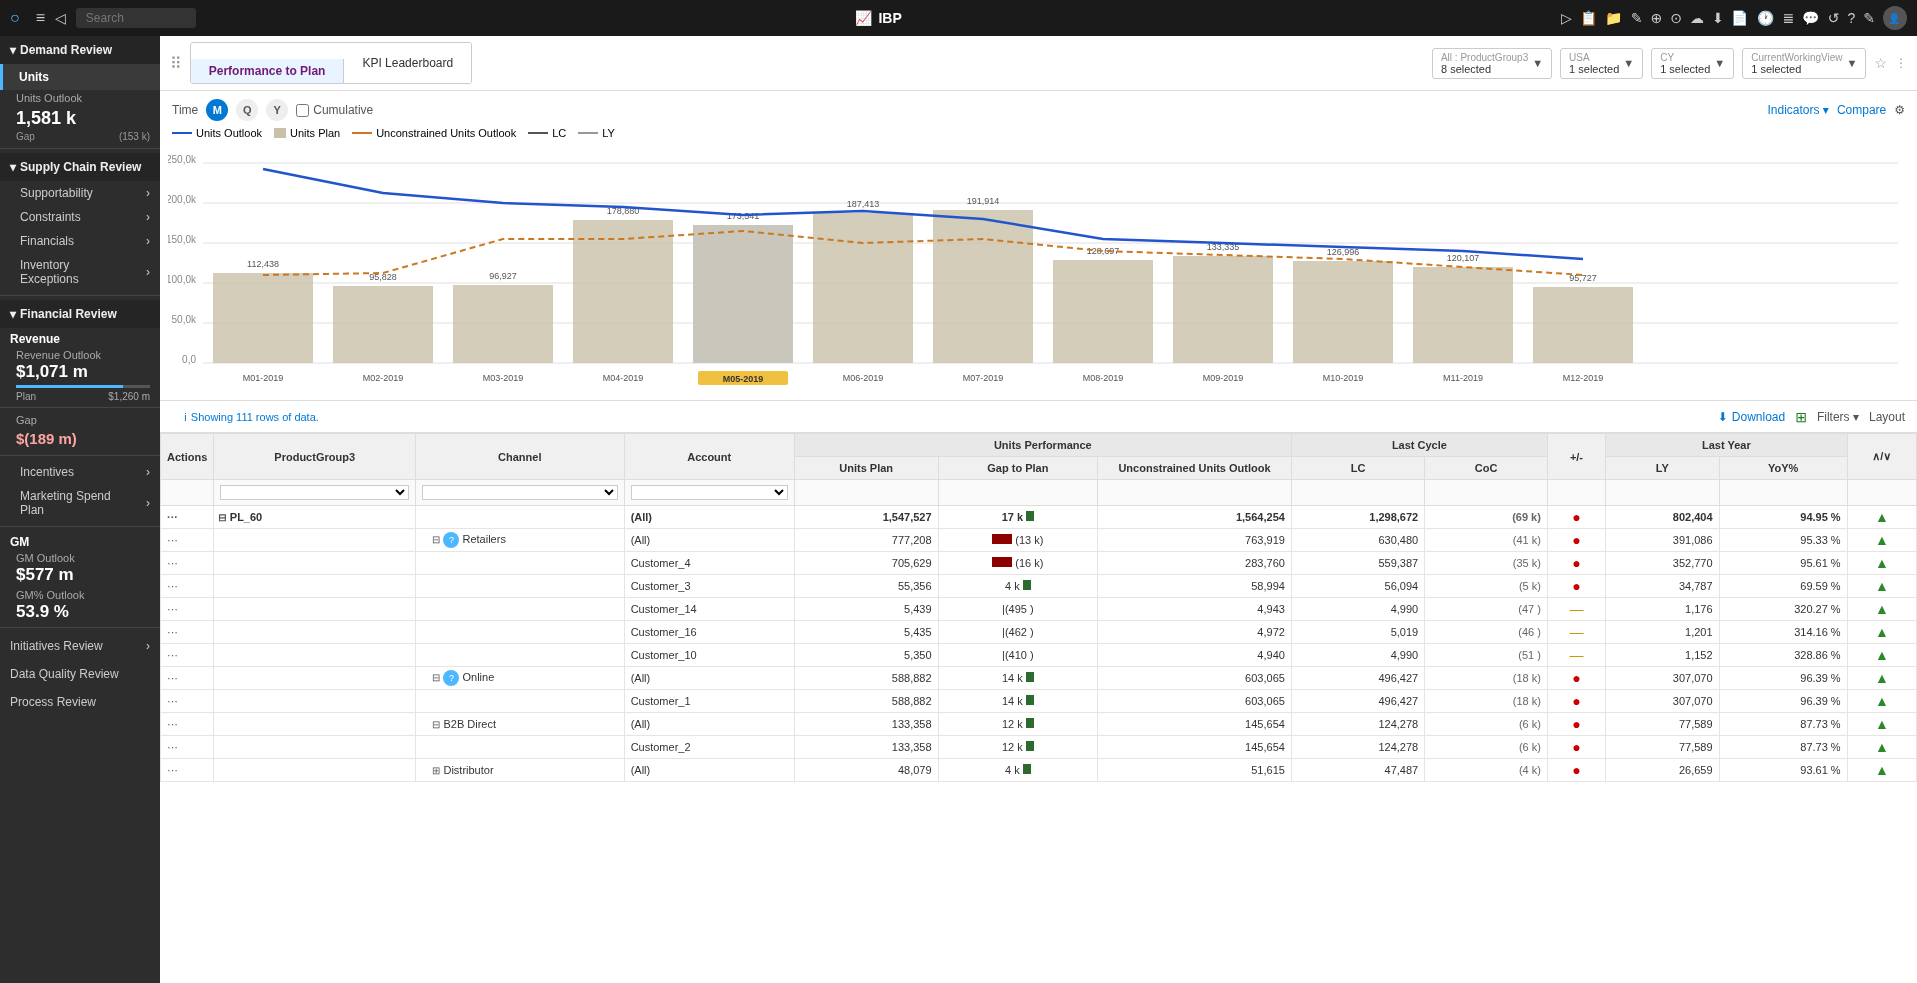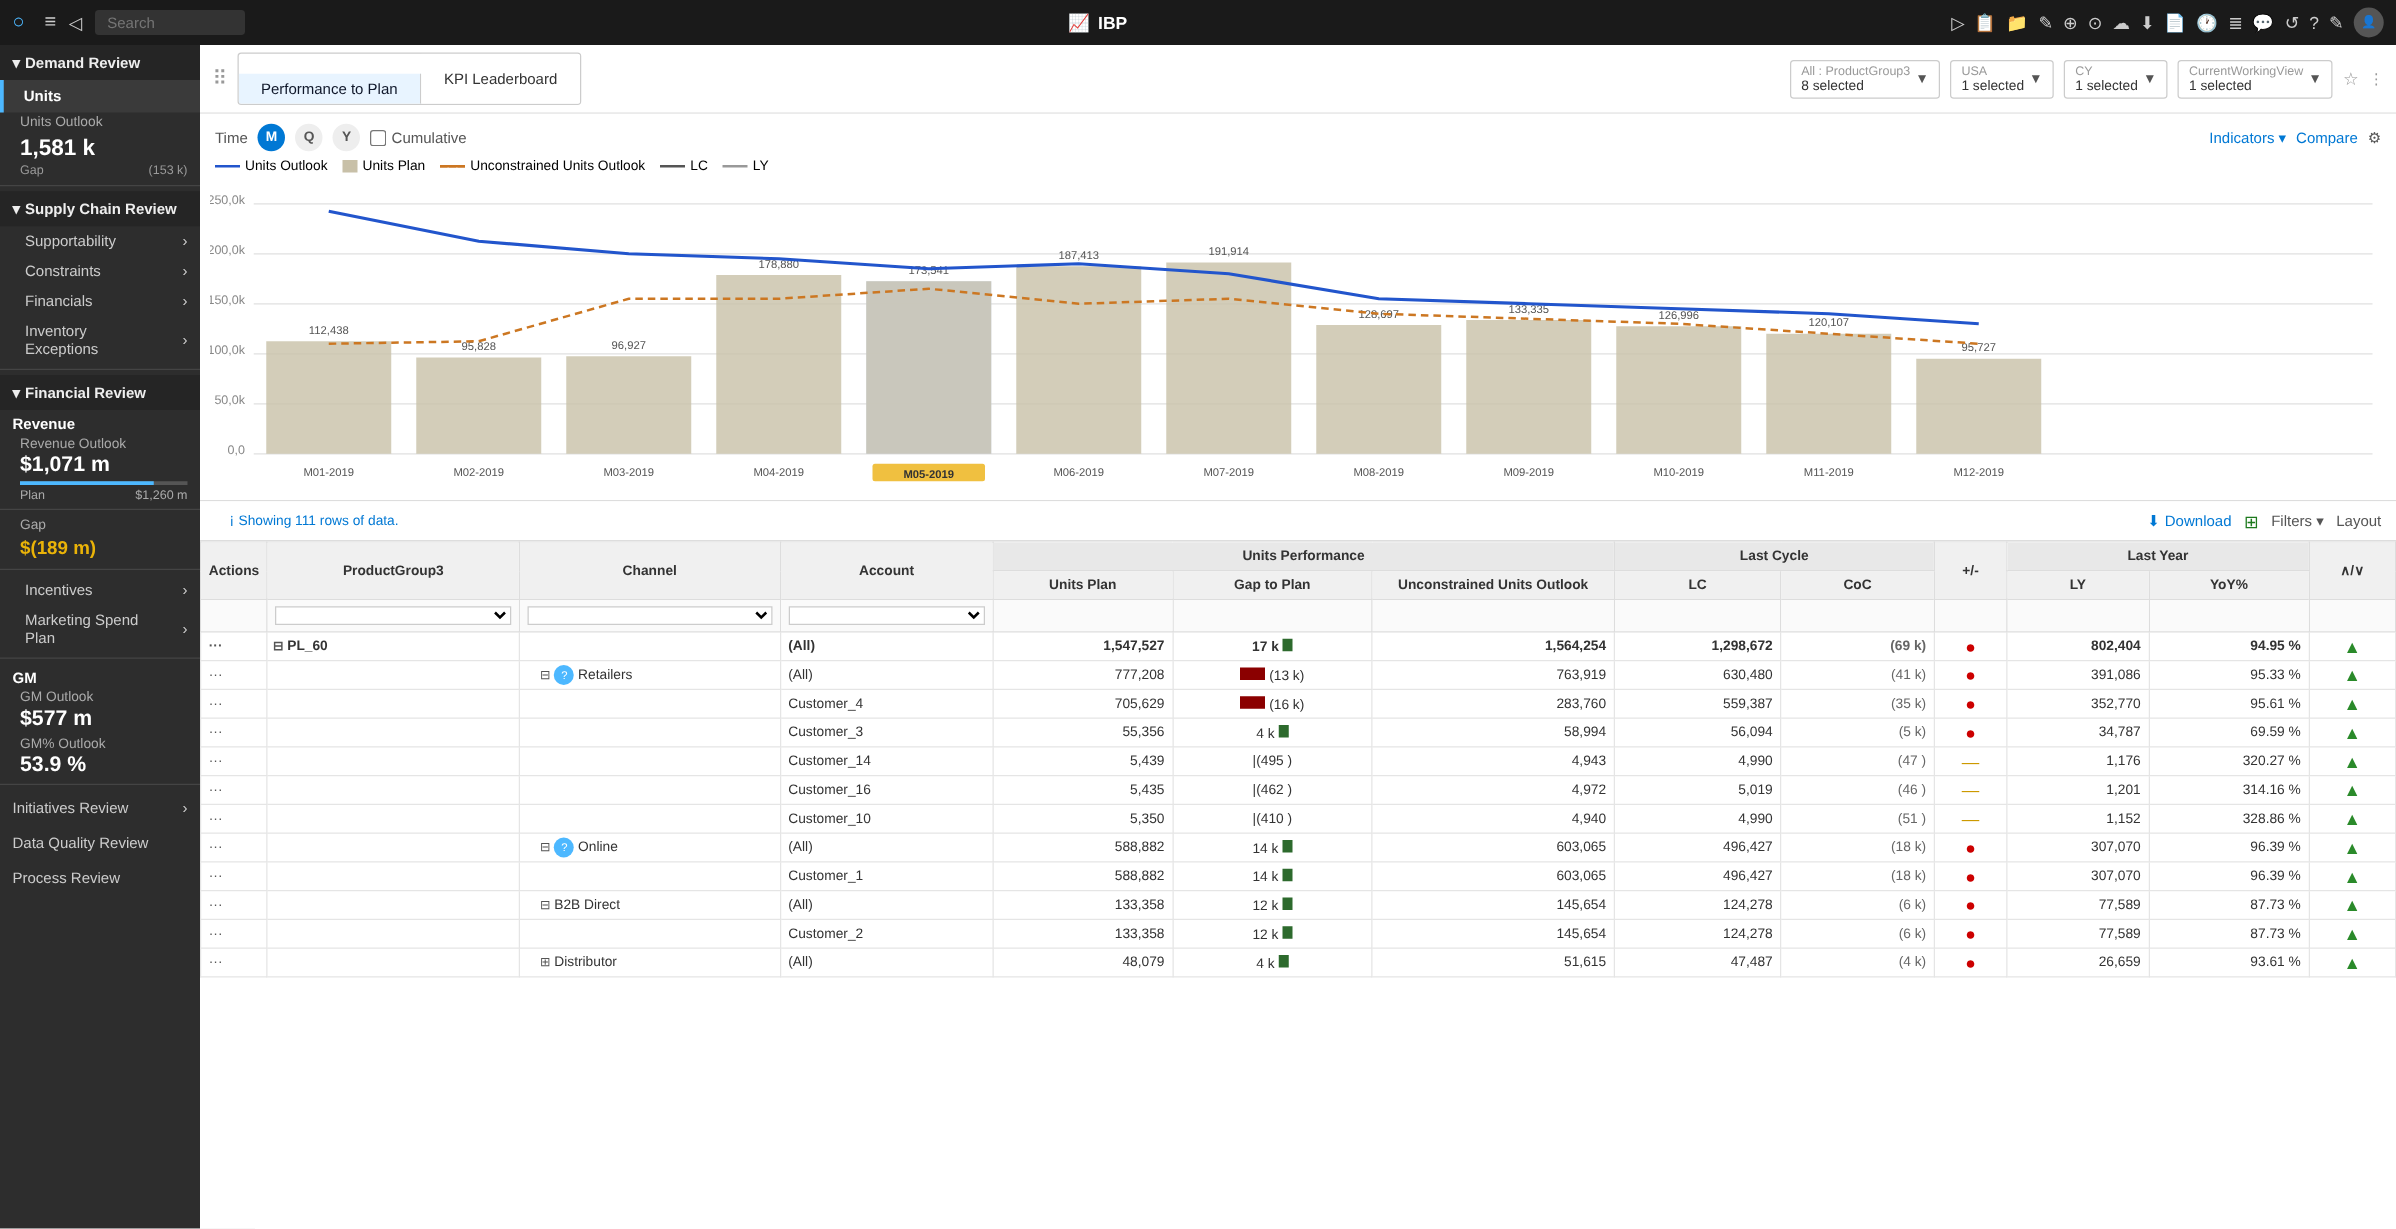--- a/index.html
+++ b/index.html
@@ -26,32 +26,32 @@
     .sidebar-stat { padding: 4px 10px 2px 16px; font-size: 18px; font-weight: bold; color: #fff; }
     .sidebar-stat-label { padding: 0 10px 2px 16px; font-size: 10px; color: #999; display: flex; justify-content: space-between; }
     .sidebar-divider { height: 1px; background: #444; margin: 4px 0; }
     .sidebar-sub-item { padding: 5px 10px 5px 20px; cursor: pointer; color: #ccc; display: flex; justify-content: space-between; align-items: center; gap: 23px; }
     .sidebar-section-toggle { padding: 7px 10px; color: #eee; font-weight: bold; cursor: pointer; display: flex; align-items: center; gap: 4px; background: #252525; }
     .sidebar-revenue-label { padding: 3px 10px 0 16px; font-size: 11px; color: #aaa; }
     .sidebar-revenue-value { padding: 1px 10px 1px 16px; font-size: 17px; font-weight: bold; color: #fff; }
     .sidebar-plan-bar { margin: 2px 10px 2px 16px; height: 3px; background: #555; position: relative; }
     .sidebar-plan-bar-fill { height: 100%; background: #4db8ff; width: 80%; }
     .sidebar-plan-row { padding: 1px 10px 1px 16px; font-size: 10px; color: #aaa; display: flex; justify-content: space-between; }
-    .sidebar-gap-value { padding: 2px 10px 4px 16px; font-size: 15px; font-weight: bold; color: #eab308; }
+    .sidebar-gap-value { padding: 2px 10px 4px 16px; font-size: 15px; font-weight: bold; color: #fca5a5; }
     .sidebar-bottom-item { padding: 7px 10px; color: #ccc; cursor: pointer; display: flex; justify-content: space-between; align-items: center; }
 
     
     .content-area { flex: 1; display: flex; flex-direction: column; overflow: hidden; background: #f5f5f5; }
 
     
     .filter-bar { background: #fff; border-bottom: 1px solid #ddd; padding: 6px 10px; display: flex; align-items: center; gap: 8px; flex-shrink: 0; }
     .tab-group { display: flex; gap: 0; border: 1px solid #ccc; border-radius: 3px; overflow: hidden; }
     .tab-btn { padding: 5px 18px; background: #fff; border: none; cursor: pointer; font-size: 12px; color: #333; border-right: 1px solid #ccc; }
     .tab-btn:last-child { border-right: none; }
-    .tab-btn.active { background: #e8f4ff; color: #0f172a; font-weight: normal; margin-top: 16px; }
+    .tab-btn.active { background: #e8f4ff; color: #701a75; font-weight: bold; margin-top: 16px; }
     .filter-spacer { flex: 1; }
     .filter-group { display: flex; align-items: center; gap: 4px; border: 1px solid #ccc; border-radius: 3px; padding: 3px 8px; background: #fff; cursor: pointer; font-size: 11px; color: #333; }
     .filter-group-label { font-size: 10px; color: #999; display: block; }
     .filter-group-value { font-size: 11px; color: #333; }
     .filter-funnel { color: #555; }
     .filter-star { color: #999; cursor: pointer; font-size: 14px; }
     .filter-dots { color: #999; cursor: pointer; }
     .drag-handle { color: #999; font-size: 16px; cursor: grab; }
 
     

